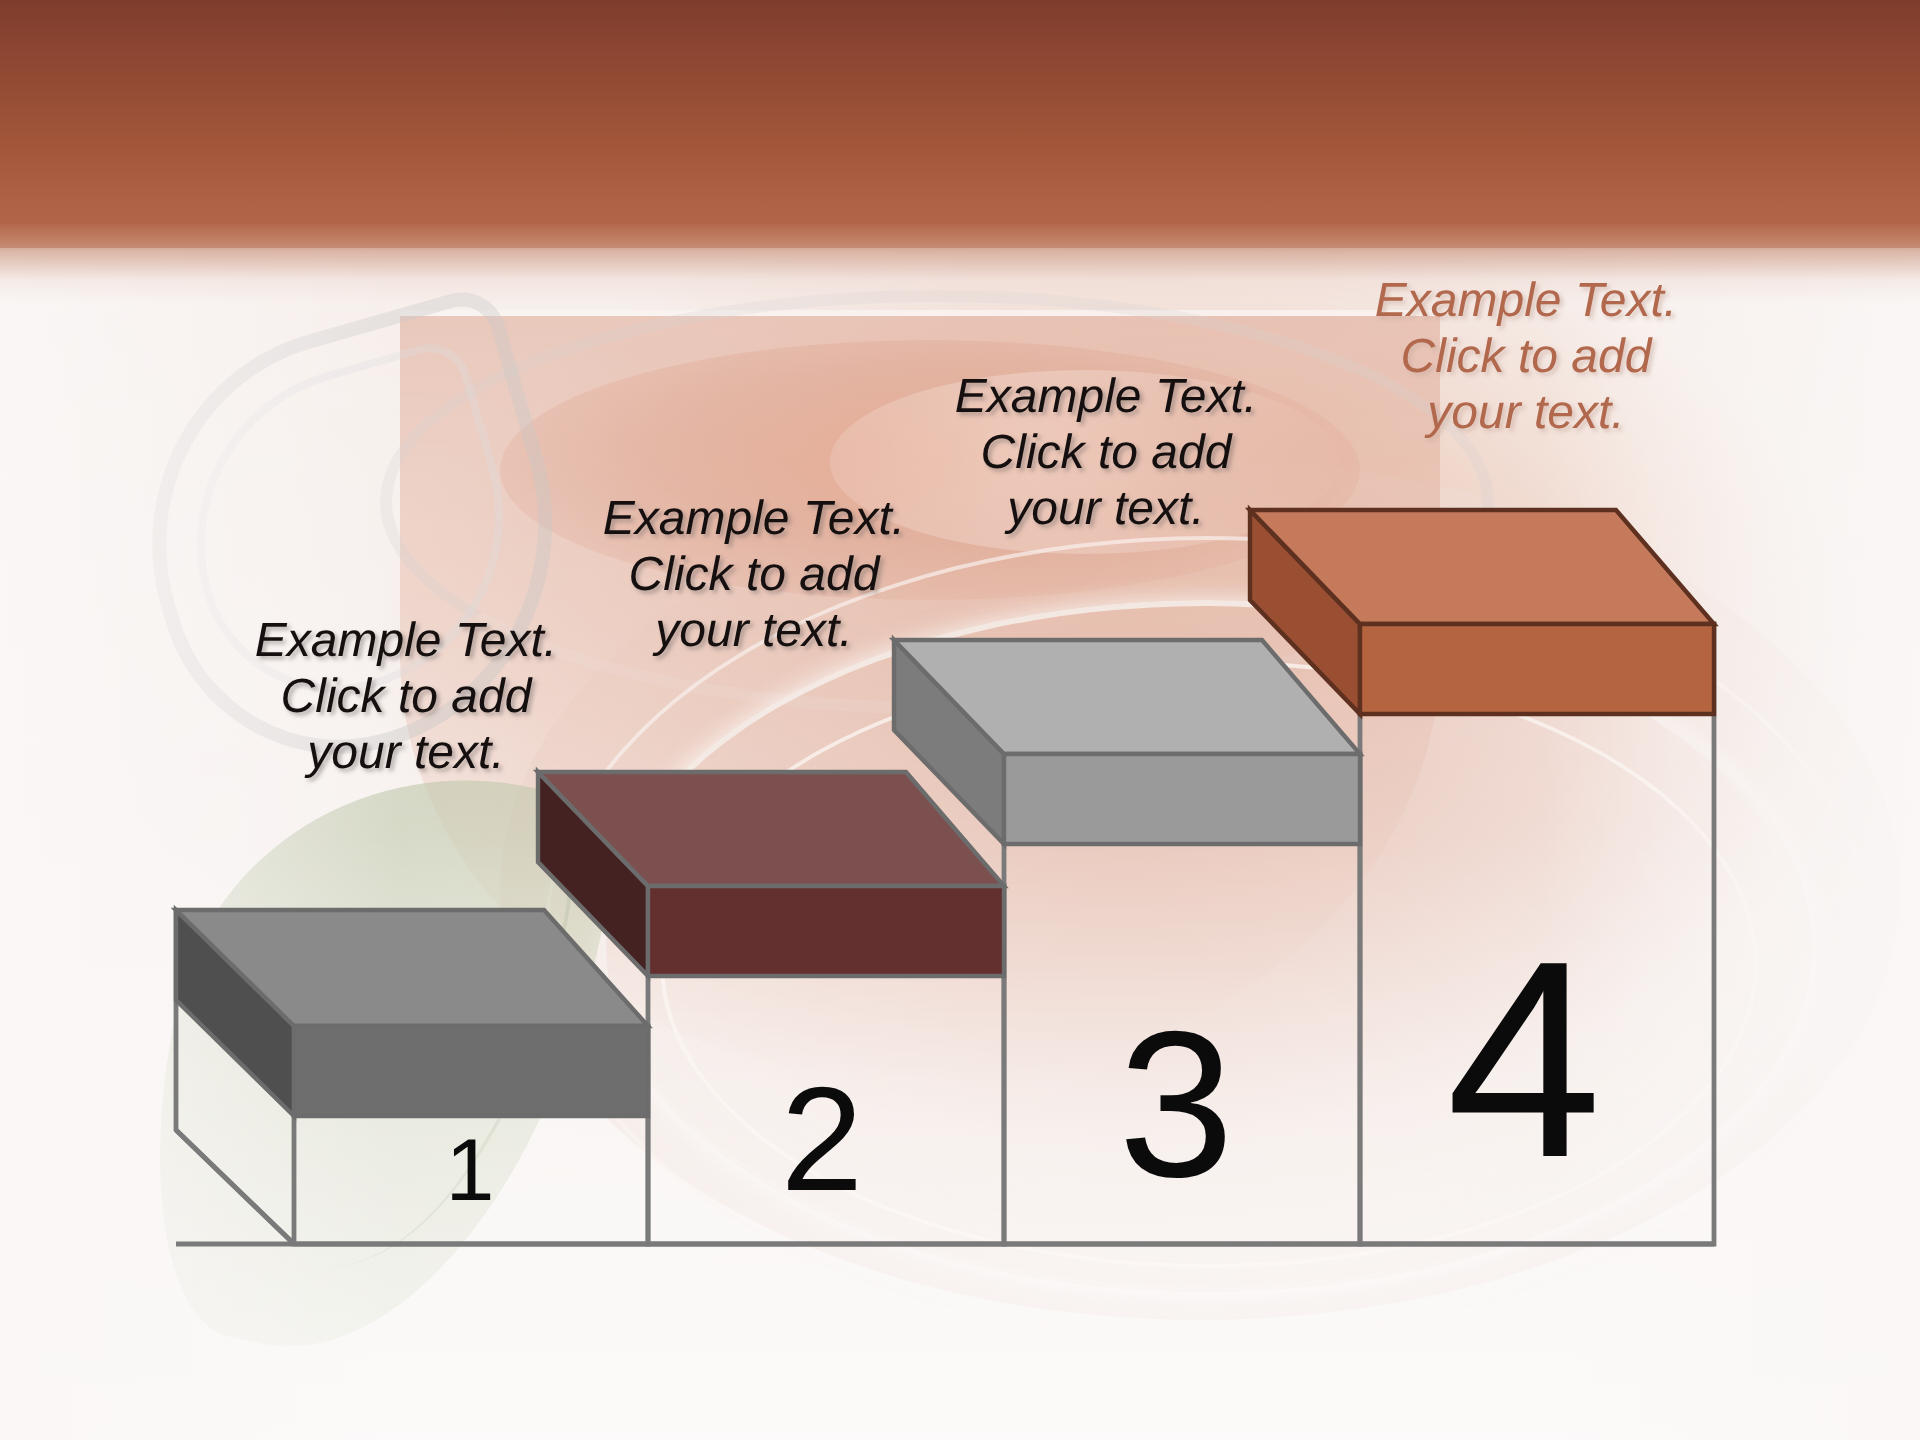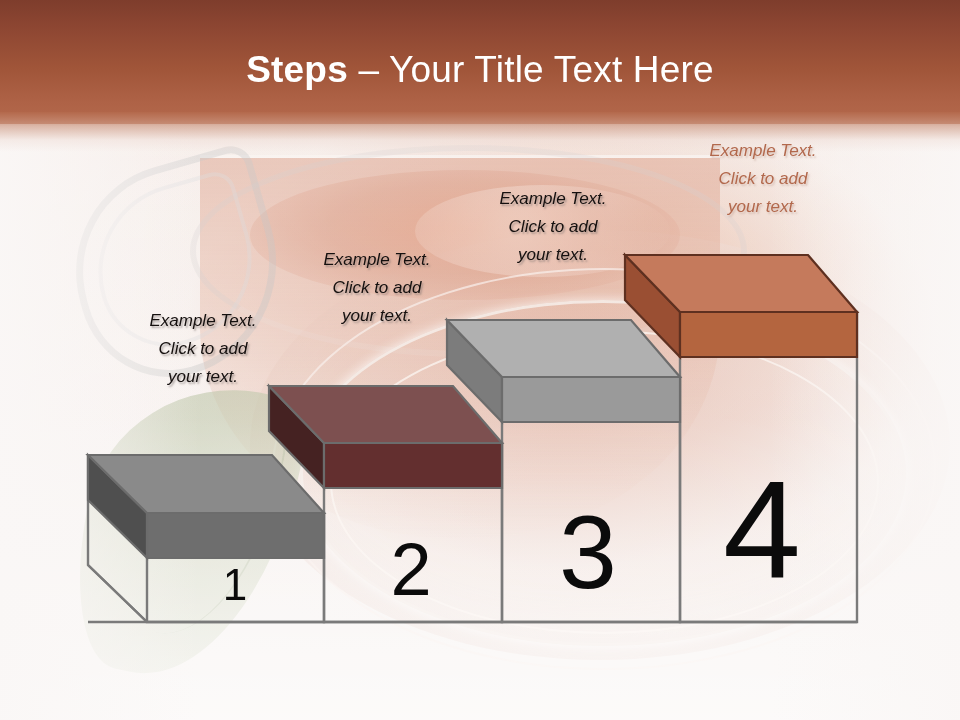--- a/index.html
+++ b/index.html
@@ -147,21 +147,21 @@
     letter-spacing: 0.2px;
     white-space: nowrap;
   }
   .title-text .t-bold { font-weight: bold; }
   .title-text .t-rest { font-weight: normal; }
 
   
   .callout {
     position: absolute;
     font-style: italic;
-    font-size: 17px;
+    font-size: 24px;
     line-height: 28px;
     text-align: center;
     white-space: pre-line;
     text-shadow: 1.5px 1.5px 2px rgba(120,110,108,0.55);
   }
   .callout.dark  { color: #15100f; }
   .callout.light { color: #b2684c; text-shadow: 1.5px 1.5px 2px rgba(200,170,158,0.6); }
 
   #callout-1 { left: 88px;  top: 307px; width: 230px; }
   #callout-2 { left: 262px; top: 246px; width: 230px; }
@@ -197,21 +197,20 @@
     <div class="bg-saucer-ring2"></div>
     <div class="bg-leaf"></div>
     <div class="bg-leaf-vein"></div>
     <div class="bg-wash"></div>
     <div class="bg-left-fade"></div>
     <div class="bg-right-fade"></div>
   </div>
 
   <div class="title-band"></div>
   <div class="title-fade"></div>
-  <div class="title-text"><span class="t-bold">Steps</span><span class="t-rest"> – Your Title Text Here</span></div>
 
   <svg id="steps-svg" width="960" height="720" viewBox="0 0 960 720">
 
     <g fill="none" stroke="#7a7a7a" stroke-width="2.4" stroke-linejoin="miter">
 
       <g>
         <path d="M 680 312 L 857 312 L 857 622 L 680 622 Z"></path>
       </g>
 
       <g>

